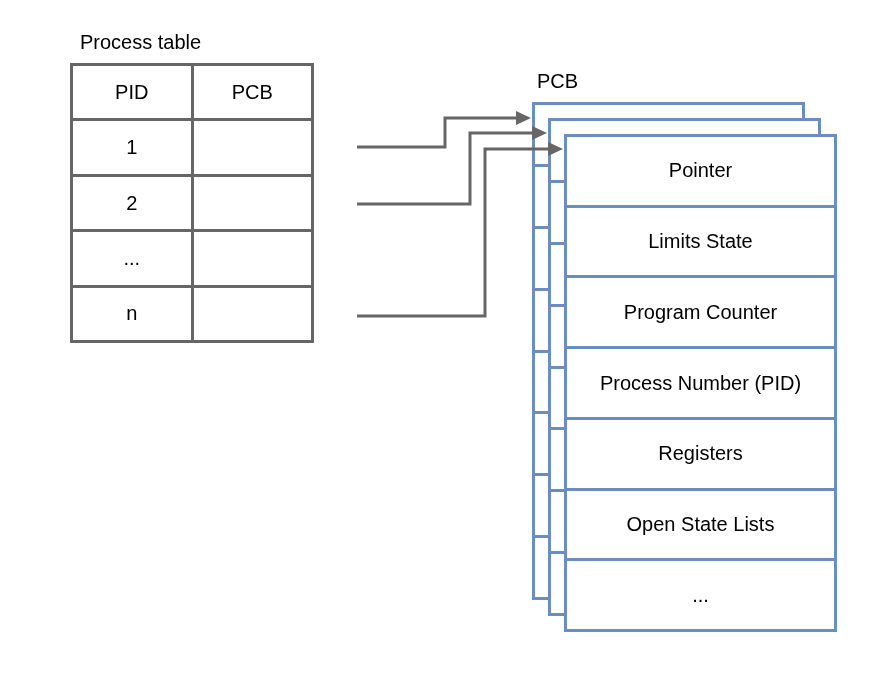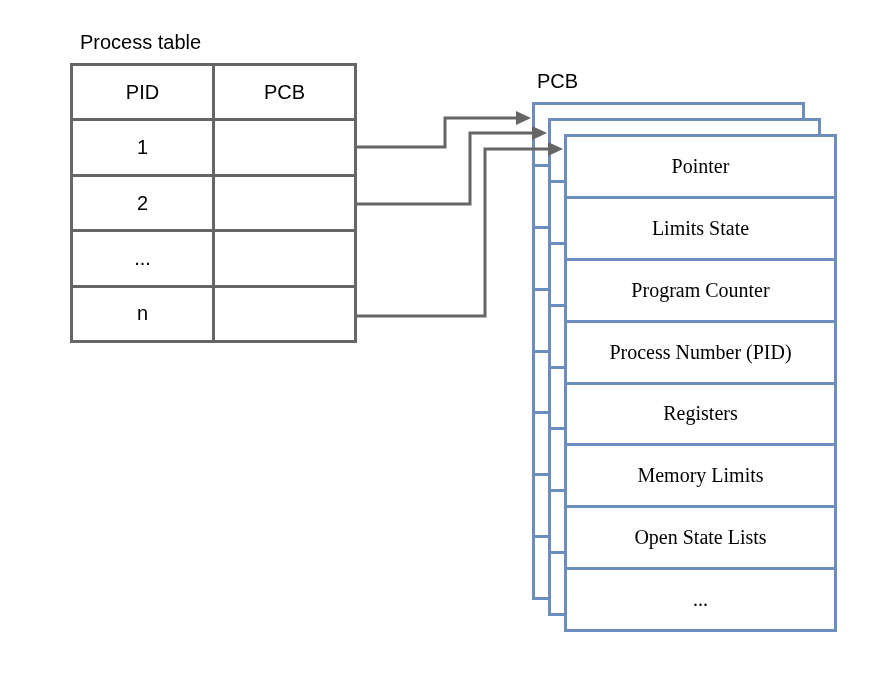--- a/index.html
+++ b/index.html
@@ -29,21 +29,21 @@
     white-space: nowrap;
     text-align: center;
   }
   .pt-title { left: 80px; top: 31px; }
   .pcb-title-label { left: 537px; top: 70px; }
 
   
   .ptable {
     position: absolute;
     left: 70px; top: 63px;
-    width: 287px; height: 280px;
+    width: 244px; height: 280px;
     border: 3px solid var(--table-border);
     background: var(--bg);
     display: flex;
     flex-direction: column;
   }
   .prow { flex: 1; display: flex; }
   .prow + .prow { border-top: 3px solid var(--table-border); }
   .pcell {
     flex: 1;
     display: flex;
@@ -65,21 +65,20 @@
   .pcb-layer.back   { left: 532px; top: 102px; }
   .pcb-layer.middle { left: 548px; top: 118px; }
   .pcb-layer.front  { left: 564px; top: 134px; }
   .pcb-row {
     flex: 1;
     display: flex;
     align-items: center;
     justify-content: center;
     font-size: 20px;
     text-align: center;
-    font-family: Liberation Serif, serif;
   }
   .pcb-row + .pcb-row { border-top: 3px solid var(--pcb-border); }
 
   
   .arrows-svg {
     position: absolute;
     left: 0; top: 0;
     width: 888px; height: 694px;
     pointer-events: none;
     z-index: 5;
@@ -144,21 +143,20 @@
     <div class="pcb-row"></div>
     <div class="pcb-row"></div>
   </div>
 
   <div class="pcb-layer front">
     <div class="pcb-row">Pointer</div>
     <div class="pcb-row">Limits State</div>
     <div class="pcb-row">Program Counter</div>
     <div class="pcb-row">Process Number (PID)</div>
     <div class="pcb-row">Registers</div>
-    <div class="pcb-row">Memory Limits</div>
     <div class="pcb-row">Open State Lists</div>
     <div class="pcb-row">...</div>
   </div>
 
   <svg class="arrows-svg" viewBox="0 0 888 694" xmlns="http://www.w3.org/2000/svg">
     <g>
       <polyline points="357,147 445,147 445,118 517,118"></polyline>
       <polygon points="531,118 516,111 516,125"></polygon>
     </g>
     <g>

